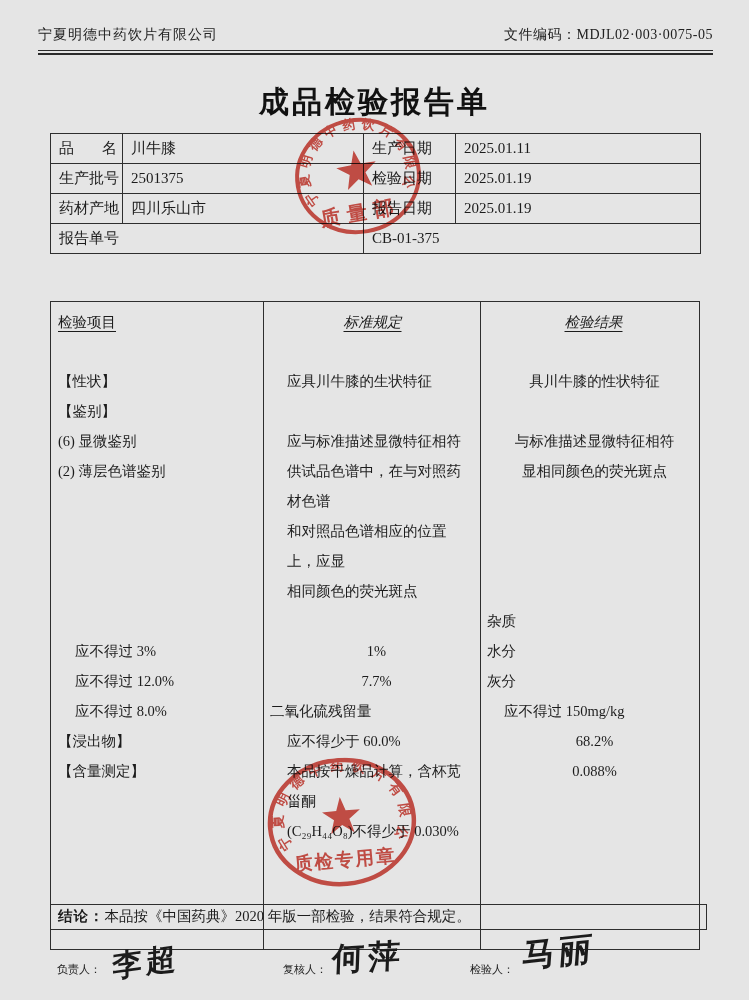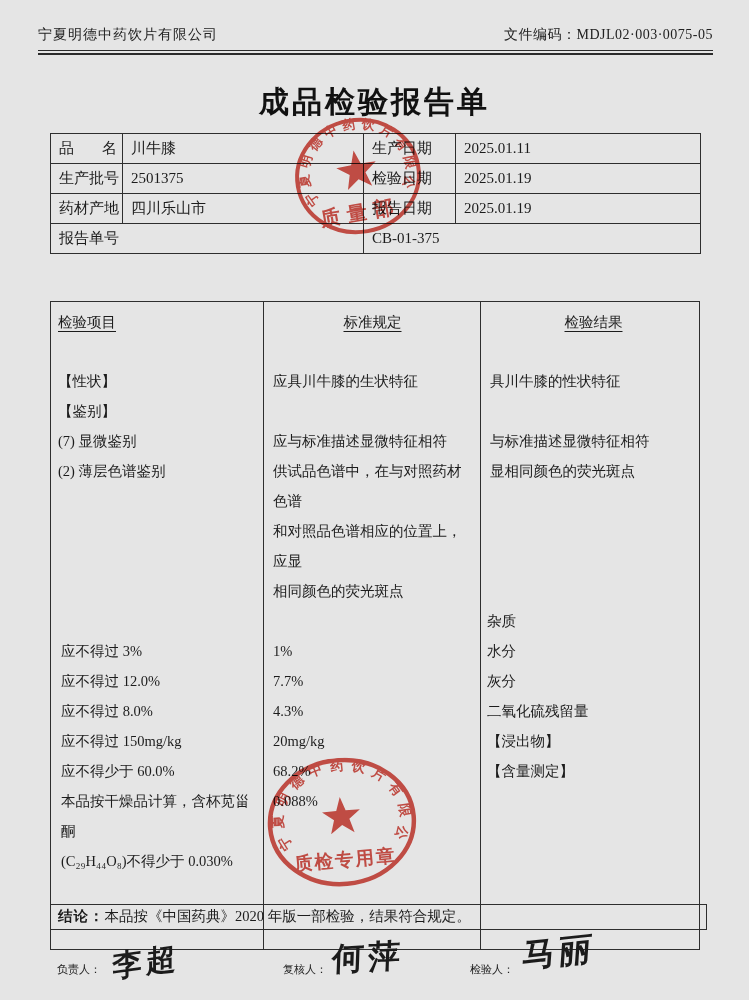--- a/index.html
+++ b/index.html
@@ -45,24 +45,24 @@
   }
   .vline{position:absolute;top:0;bottom:0;width:1px;background:#2e2e2e;}
   .vline-1{left:212px;}
   .vline-2{left:429px;}
   .items-grid{
     display:grid;grid-template-columns:212px 217px 219px;
     font-size:14.5px;
   }
   .cell{line-height:30px;min-height:30px;white-space:pre-line;}
   .col1{padding-left:7px;}
-  .col2{padding-left:10px;padding-right:6px;}
-  .col3{padding-left:10px;}
+  .col2{padding-left:24px;padding-right:6px;}
+  .col3{padding-left:10px;text-align:center;}
   .hcell{padding-top:8px;padding-bottom:26px;line-height:24px;}
-  .hcell.col2,.hcell.col3{text-align:center;padding-left:8px;}
+  .hcell.col2,.hcell.col3{text-align:center;padding-left:8px;font-style:italic;}
   .hcell span{text-decoration:underline;text-underline-offset:4px;}
   
   .conclusion{
     position:absolute;left:50px;top:904px;width:648px;height:24px;
     border:1px solid #2e2e2e;
     font-size:14.5px;line-height:23px;padding-left:7px;
     box-sizing:content-box;white-space:nowrap;
   }
   .conclusion b{letter-spacing:1px;}
   
@@ -133,42 +133,40 @@
     <div class="items-grid" id="items-grid">
       <div class="cell hcell col1"><span>检验项目</span></div>
       <div class="cell hcell col2"><span>标准规定</span></div>
       <div class="cell hcell col3"><span>检验结果</span></div>
     <div class="cell col1">【性状】</div>
         <div class="cell col2">应具川牛膝的生状特征</div>
         <div class="cell col3">具川牛膝的性状特征</div>
         <div class="cell col1">【鉴别】</div>
         <div class="cell col2"></div>
         <div class="cell col3"></div>
-        <div class="cell col1">(7) 显微鉴别</div>
+        <div class="cell col1">(6) 显微鉴别</div>
         <div class="cell col2">应与标准描述显微特征相符</div>
         <div class="cell col3">与标准描述显微特征相符</div>
         <div class="cell col1">(2) 薄层色谱鉴别</div>
         <div class="cell col2">供试品色谱中，在与对照药材色谱
 和对照品色谱相应的位置上，应显
 相同颜色的荧光斑点</div>
         <div class="cell col3">显相同颜色的荧光斑点</div>
         <div class="cell col2"></div>
         <div class="cell col3"></div>
         <div class="cell col1">杂质</div>
         <div class="cell col2">应不得过 3%</div>
         <div class="cell col3">1%</div>
         <div class="cell col1">水分</div>
         <div class="cell col2">应不得过 12.0%</div>
         <div class="cell col3">7.7%</div>
         <div class="cell col1">灰分</div>
         <div class="cell col2">应不得过 8.0%</div>
-        <div class="cell col3">4.3%</div>
         <div class="cell col1">二氧化硫残留量</div>
         <div class="cell col2">应不得过 150mg/kg</div>
-        <div class="cell col3">20mg/kg</div>
         <div class="cell col1">【浸出物】</div>
         <div class="cell col2">应不得少于 60.0%</div>
         <div class="cell col3">68.2%</div>
         <div class="cell col1">【含量测定】</div>
         <div class="cell col2">本品按干燥品计算，含杯苋甾酮
 (C₂₉H₄₄O₈)不得少于 0.030%</div>
         <div class="cell col3">0.088%</div>
       </div>
   </div>
 

